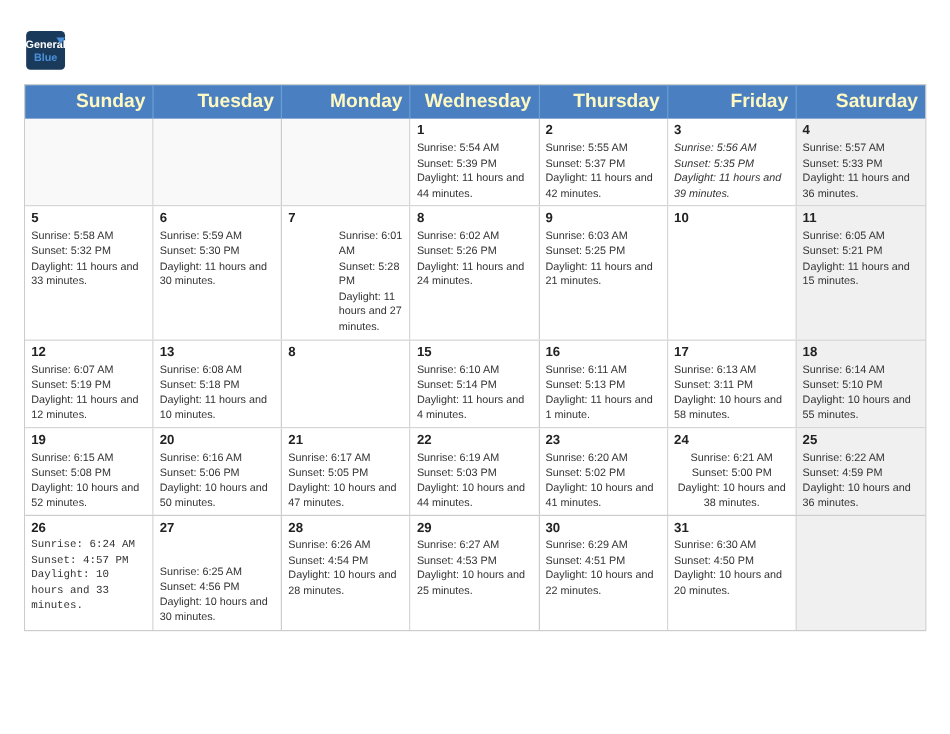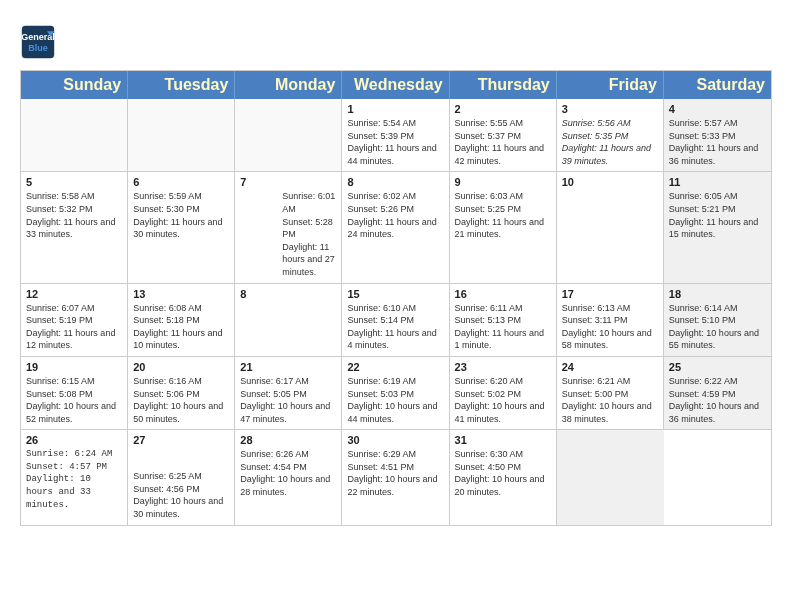--- a/index.html
+++ b/index.html
@@ -266,21 +266,21 @@
 Daylight: 10 hours and 44 minutes.</div>
           </div>
           <div class="cal-cell">
             <div class="day-num">23</div>
             <div class="cell-info" style="white-space: pre-line;">Sunrise: 6:20 AM
 Sunset: 5:02 PM
 Daylight: 10 hours and 41 minutes.</div>
           </div>
           <div class="cal-cell">
             <div class="day-num">24</div>
-            <div class="cell-info" style="white-space: pre-line;">Sunrise: 6:21 AM
+            <div class="cell-info" style="white-space: pre-line; text-align: center;">Sunrise: 6:21 AM
 Sunset: 5:00 PM
 Daylight: 10 hours and 38 minutes.</div>
           </div>
           <div class="cal-cell shaded">
             <div class="day-num">25</div>
             <div class="cell-info" style="white-space: pre-line;">Sunrise: 6:22 AM
 Sunset: 4:59 PM
 Daylight: 10 hours and 36 minutes.</div>
           </div>
         </div>
@@ -297,20 +297,26 @@
 Sunset: 4:56 PM
 Daylight: 10 hours and 30 minutes.</div>
           </div>
           <div class="cal-cell">
             <div class="day-num">28</div>
             <div class="cell-info" style="white-space: pre-line;">Sunrise: 6:26 AM
 Sunset: 4:54 PM
 Daylight: 10 hours and 28 minutes.</div>
           </div>
           <div class="cal-cell">
+            <div class="day-num">29</div>
+            <div class="cell-info" style="white-space: pre-line;">Sunrise: 6:27 AM
+Sunset: 4:53 PM
+Daylight: 10 hours and 25 minutes.</div>
+          </div>
+          <div class="cal-cell">
             <div class="day-num">30</div>
             <div class="cell-info" style="white-space: pre-line;">Sunrise: 6:29 AM
 Sunset: 4:51 PM
 Daylight: 10 hours and 22 minutes.</div>
           </div>
           <div class="cal-cell">
             <div class="day-num">31</div>
             <div class="cell-info" style="white-space: pre-line;">Sunrise: 6:30 AM
 Sunset: 4:50 PM
 Daylight: 10 hours and 20 minutes.</div>

